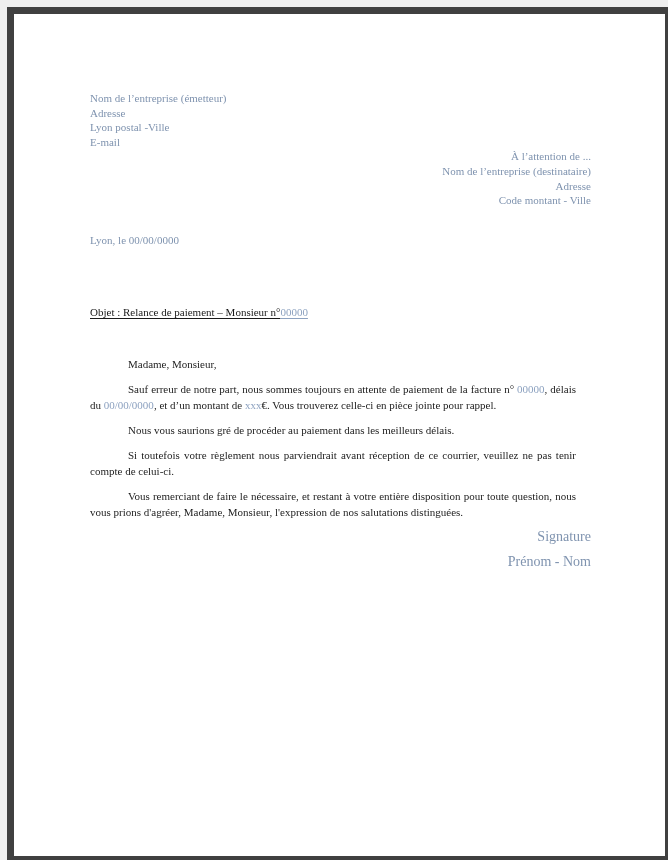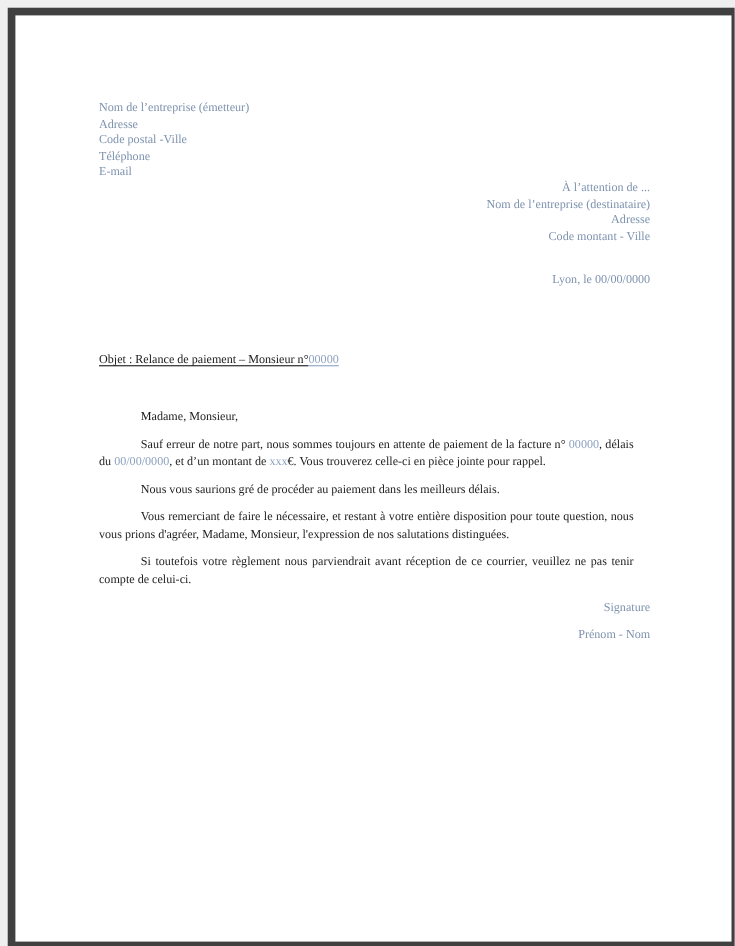--- a/index.html
+++ b/index.html
@@ -40,21 +40,20 @@
   
   .addr {
     line-height: 14.6px;
     color: #7f93af;
     font-size: 11px;
   }
   .addr-sender { text-align: left; }
   .addr-recipient { text-align: right; }
   .date-line {
     margin-top: 25px;
-    text-align: right;
     color: #7f93af;
     font-size: 11px;
     line-height: 14.6px;
   }
   
   .subject {
     margin-top: 58px;
     font-size: 11px;
     line-height: 15px;
     color: #1a1a1a;
@@ -80,37 +79,36 @@
     text-align: justify;
     color: #1d1d1d;
   }
   .para .ph {
     color: #8da2c0;
   }
   
   .signature-block {
     text-align: right;
     color: #7f93af;
-    font-size: 11px;
+    font-size: 14px;
   }
   .signature-block .sig-label { line-height: 16px; }
   .signature-block .sig-name { margin-top: 9px; line-height: 16px; }
 </style>
 </head>
 <body>
 
 <div class="viewer">
   <div class="page">
     <div class="content">
 
       <div class="addr addr-sender">
         <div>Nom de l’entreprise (émetteur)</div>
         <div>Adresse</div>
-        <div>Code postal -Ville</div>
-        <div>Téléphone</div>
+        <div>Lyon postal -Ville</div>
         <div>E-mail</div>
       </div>
 
       <div class="addr addr-recipient">
         <div>À l’attention de ...</div>
         <div>Nom de l’entreprise (destinataire)</div>
         <div>Adresse</div>
         <div>Code montant - Ville</div>
       </div>
 
@@ -120,23 +118,23 @@
         <span class="u-black">Objet : Relance de paiement – Monsieur n°</span><span class="u-blue">00000</span>
       </div>
 
       <div class="letter-body">
         <p class="para">Madame, Monsieur,</p>
 
         <p class="para"><span>Sauf erreur de notre part, nous sommes toujours en attente de paiement de la facture n° </span><span class="ph">00000</span><span>, délais du </span><span class="ph">00/00/0000</span><span>, et d’un montant de </span><span class="ph">xxx</span><span>€. Vous trouverez celle-ci en pièce jointe pour rappel.</span></p>
 
         <p class="para">Nous vous saurions gré de procéder au paiement dans les meilleurs délais.</p>
 
+        <p class="para">Si toutefois votre règlement nous parviendrait avant réception de ce courrier, veuillez ne pas tenir compte de celui-ci.</p>
+
         <p class="para">Vous remerciant de faire le nécessaire, et restant à votre entière disposition pour toute question, nous vous prions d'agréer, Madame, Monsieur, l'expression de nos salutations distinguées.</p>
-
-        <p class="para">Si toutefois votre règlement nous parviendrait avant réception de ce courrier, veuillez ne pas tenir compte de celui-ci.</p>
       </div>
 
       <div class="signature-block">
         <div class="sig-label">Signature</div>
         <div class="sig-name">Prénom - Nom</div>
       </div>
 
     </div>
   </div>
 </div>

